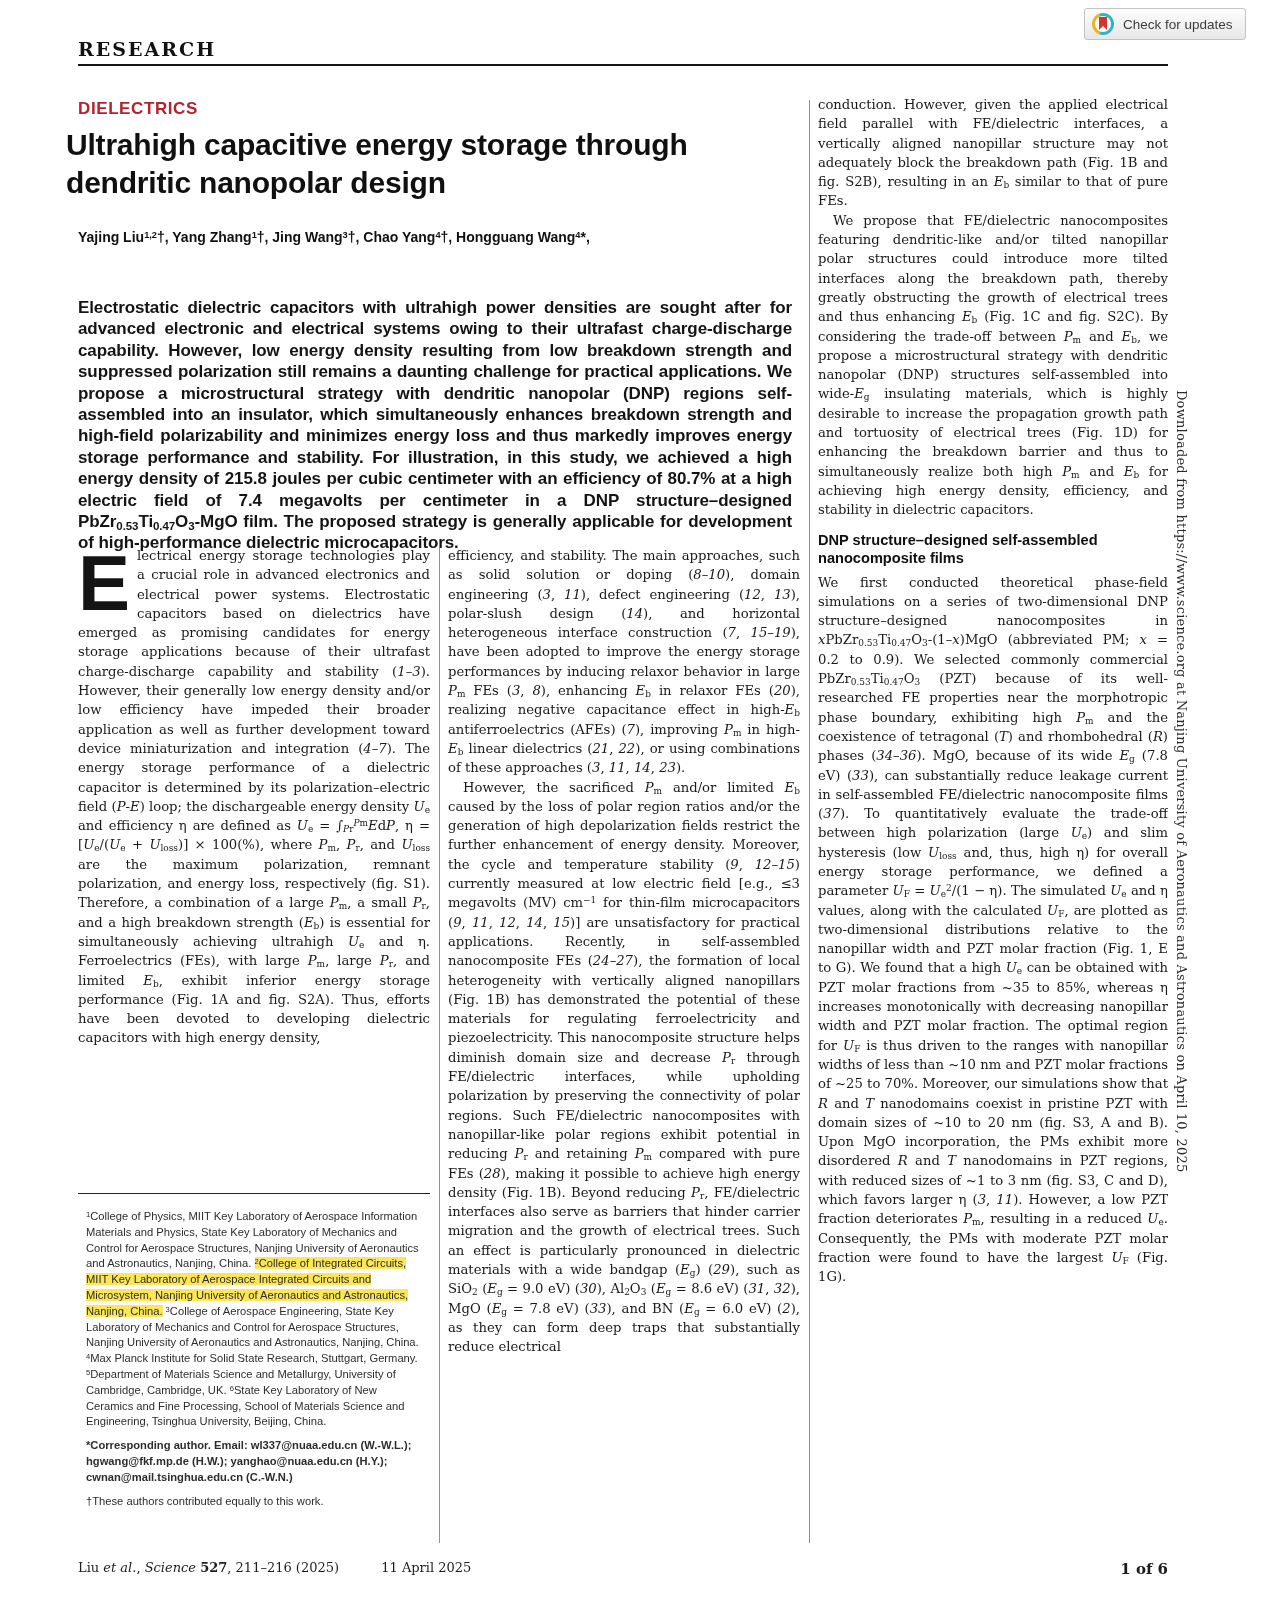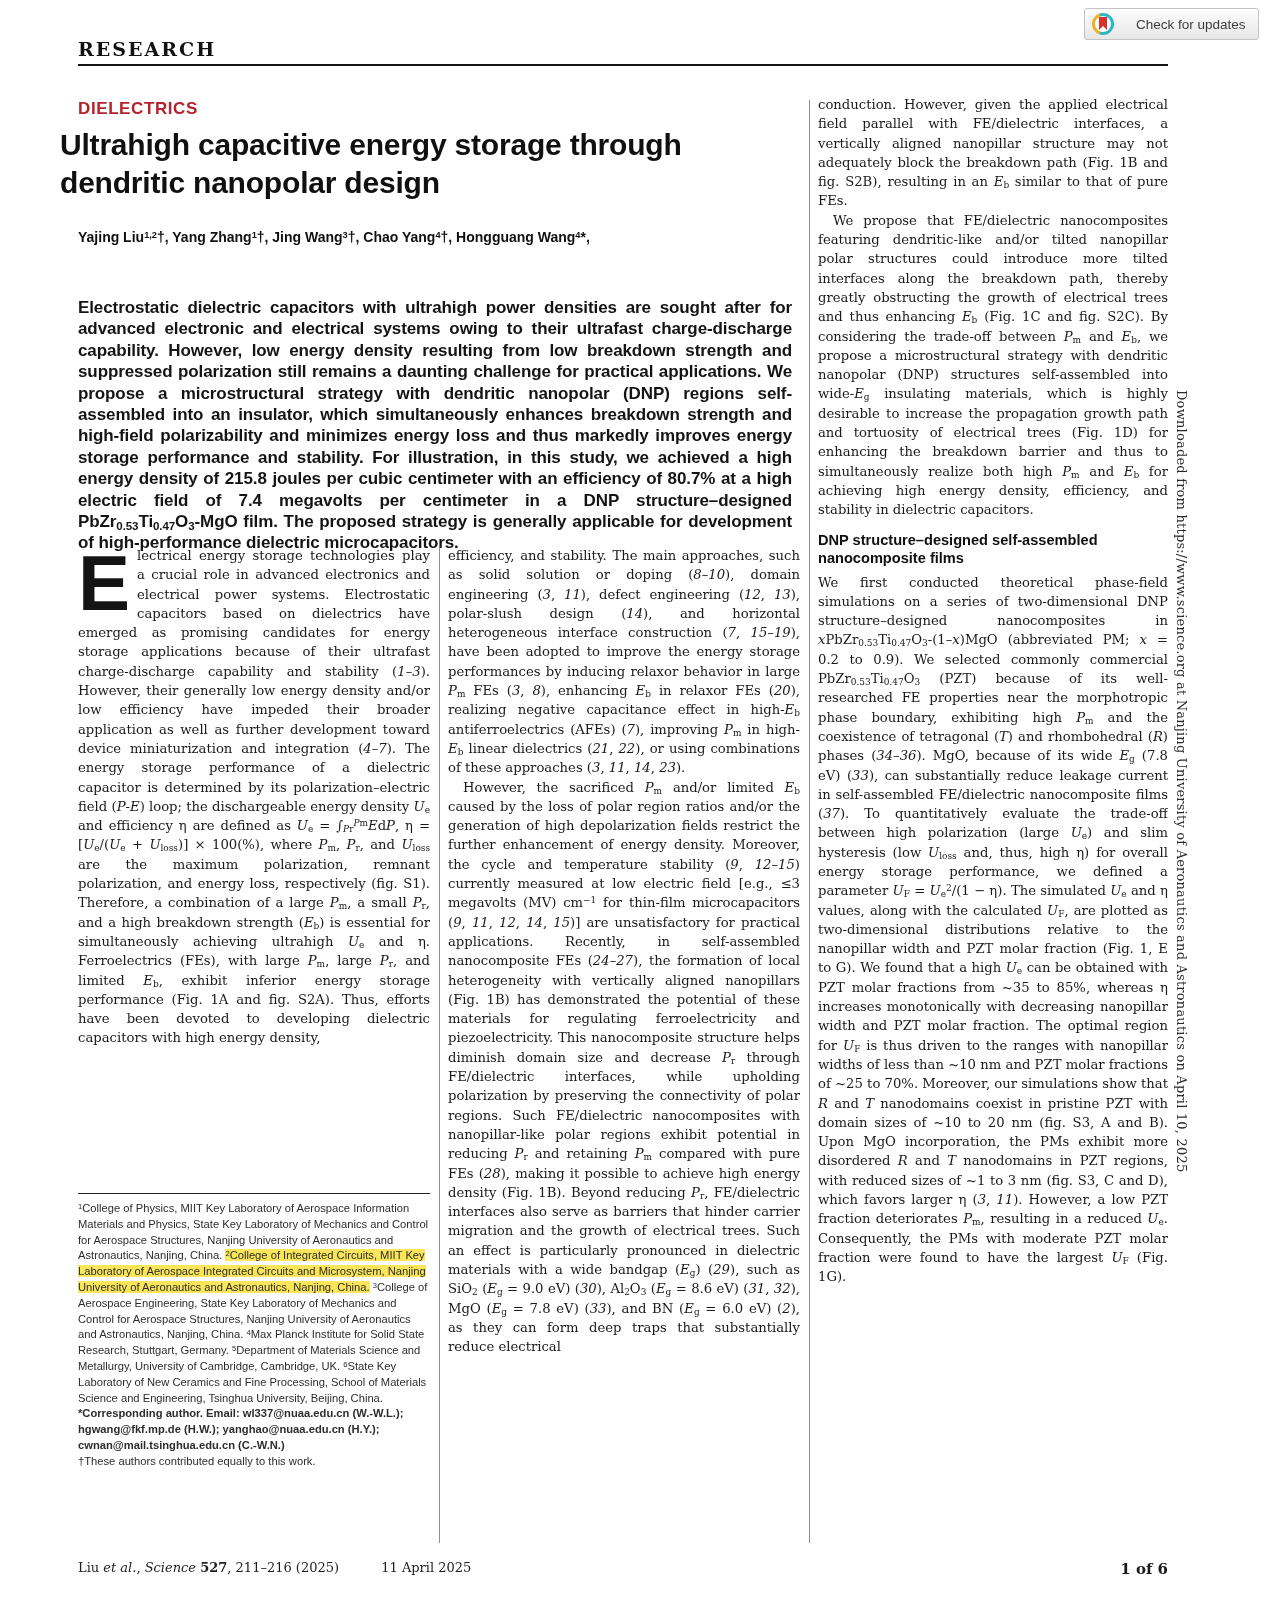--- a/index.html
+++ b/index.html
@@ -2,47 +2,47 @@
 <html lang="en"><head>
 <meta charset="utf-8">
 <style>
   html,body{margin:0;padding:0;background:#ffffff;}
   body{width:1268px;height:1614px;position:relative;font-family:"DejaVu Serif",serif;color:#191919;-webkit-font-smoothing:antialiased;}
   .page{position:absolute;inset:0;background:#fff;overflow:hidden;}
 
   .kicker{position:absolute;left:78px;top:38px;font-family:"DejaVu Serif",serif;font-weight:bold;font-size:19px;letter-spacing:2px;color:#111;}
   .toprule{position:absolute;left:78px;top:64px;width:1090px;height:2px;background:#151515;}
 
-  .badge{position:absolute;left:1084px;top:8px;display:inline-flex;align-items:center;gap:22px;padding:4px 12px 4px 7px;background:linear-gradient(#fdfdfd,#e7e7e7);border:1px solid #c3c3c3;border-radius:3px;font-family:"Liberation Sans",sans-serif;font-size:13.5px;color:#3d3d3d;cursor:pointer;}
+  .badge{position:absolute;left:1084px;top:8px;display:inline-flex;align-items:center;gap:9px;padding:4px 12px 4px 7px;background:linear-gradient(#fdfdfd,#e7e7e7);border:1px solid #c3c3c3;border-radius:3px;font-family:"Liberation Sans",sans-serif;font-size:13.5px;color:#3d3d3d;cursor:pointer;}
   .cm{position:relative;width:22px;height:22px;border-radius:50%;background:conic-gradient(from 200deg,#f0b222 0 140deg,#2cb5c4 140deg 360deg);display:inline-block;flex:0 0 auto;}
   .cm::before{content:"";position:absolute;inset:3px;background:#fff;border-radius:50%;}
   .cm-book{position:absolute;left:7px;top:4px;width:8px;height:13px;background:#d6332e;clip-path:polygon(0 0,100% 0,100% 100%,50% 70%,0 100%);}
 
   .section-label{position:absolute;left:78px;top:99px;font-family:"Liberation Sans",sans-serif;font-weight:bold;font-size:17px;letter-spacing:0.6px;color:#b4232c;text-align:center;}
-  .title{position:absolute;left:60px;top:126px;width:680px;margin:0;font-family:"Liberation Sans",sans-serif;font-weight:bold;font-size:30px;line-height:38px;letter-spacing:-0.2px;color:#101010;}
+  .title{position:absolute;left:66px;top:126px;width:680px;margin:0;font-family:"Liberation Sans",sans-serif;font-weight:bold;font-size:30px;line-height:38px;letter-spacing:-0.2px;color:#101010;}
   .authors-block{position:absolute;left:78px;top:227px;width:700px;font-family:"Liberation Sans",sans-serif;font-weight:bold;font-size:14px;line-height:21.5px;color:#111;}
   .authors-block sup{font-size:66%;text-align:right;}
   .abstract{position:absolute;left:78px;top:297px;width:714px;margin:0;font-family:"Liberation Sans",sans-serif;font-weight:bold;font-size:17px;line-height:21.4px;color:#141414;text-align:justify;letter-spacing:-0.1px;}
 
   .col{position:absolute;font-size:13.2px;line-height:19.3px;text-align:justify;overflow:hidden;}
   .col1{left:78px;top:546px;width:352px;height:614px;}
   .col2{left:448px;top:546px;width:352px;height:1000px;}
   .col3{left:818px;top:95px;width:350px;height:1452px;}
   .body-p{margin:0;}
   .indent{text-indent:15px;}
   .colrule{position:absolute;width:1px;background:#8f8f8f;}
   .colrule1{left:439px;top:548px;height:995px;}
   .colrule2{left:809px;top:100px;height:1443px;}
 
   .dropcap{float:left;font-family:"Liberation Sans",sans-serif;font-weight:bold;font-size:78px;line-height:64px;padding:5px 7px 0 0;color:#141414;}
 
   .subhead{margin:11px 0 5px;font-family:"Liberation Sans",sans-serif;font-weight:bold;font-size:14.6px;line-height:18.5px;text-align:left;color:#101010;}
 
   .footnotes{position:absolute;left:78px;top:1193px;width:352px;border-top:1px solid #222;padding-top:7px;font-family:"Liberation Sans",sans-serif;font-size:11.2px;line-height:15.8px;color:#2d2d2d;text-align:left;}
-  .footnotes p{margin:0;}
+  .footnotes p{margin:8px;}
   mark{background:#fbe65a;color:inherit;padding:0;}
 
   sub{font-size:68%;line-height:0;vertical-align:-0.25em;}
   sup{font-size:68%;line-height:0;vertical-align:0.45em;}
 
   .sidebar-text{position:absolute;left:1174px;top:390px;height:1110px;writing-mode:vertical-rl;font-family:"DejaVu Serif",serif;font-size:13px;letter-spacing:0.2px;color:#2b2b2b;white-space:nowrap;}
 
   .footer{position:absolute;left:78px;top:1560px;width:1090px;font-family:"DejaVu Serif",serif;font-size:13px;color:#1d1d1d;}
   .footer .cite b{font-weight:bold;}
   .footer .date{margin-left:38px;}

